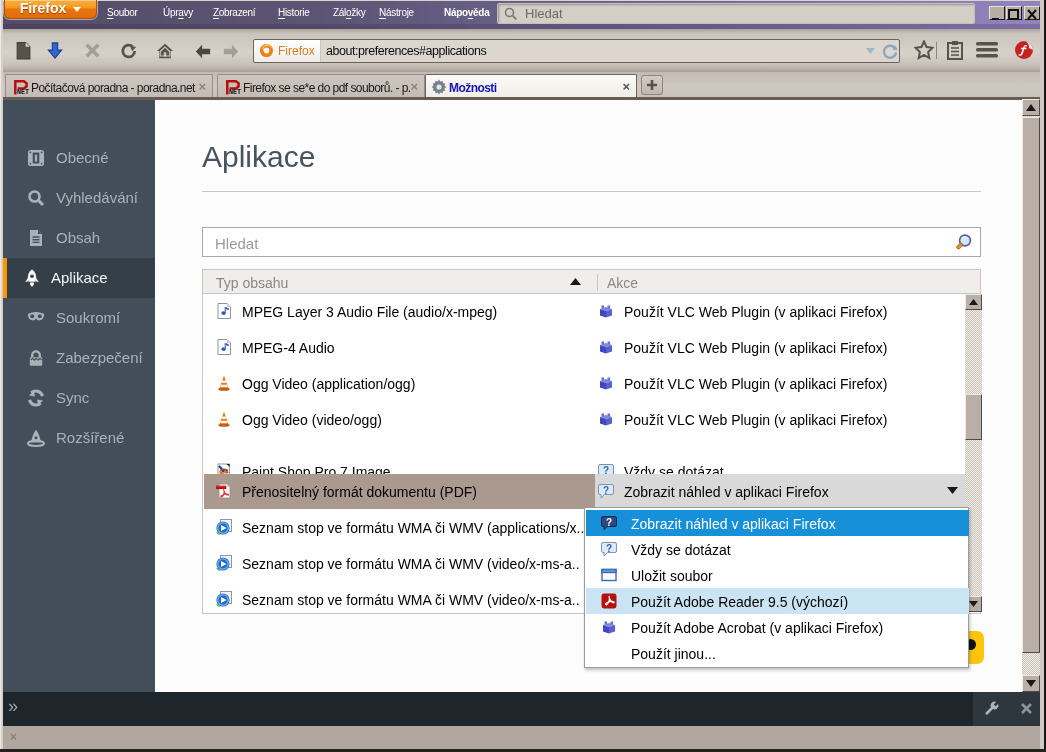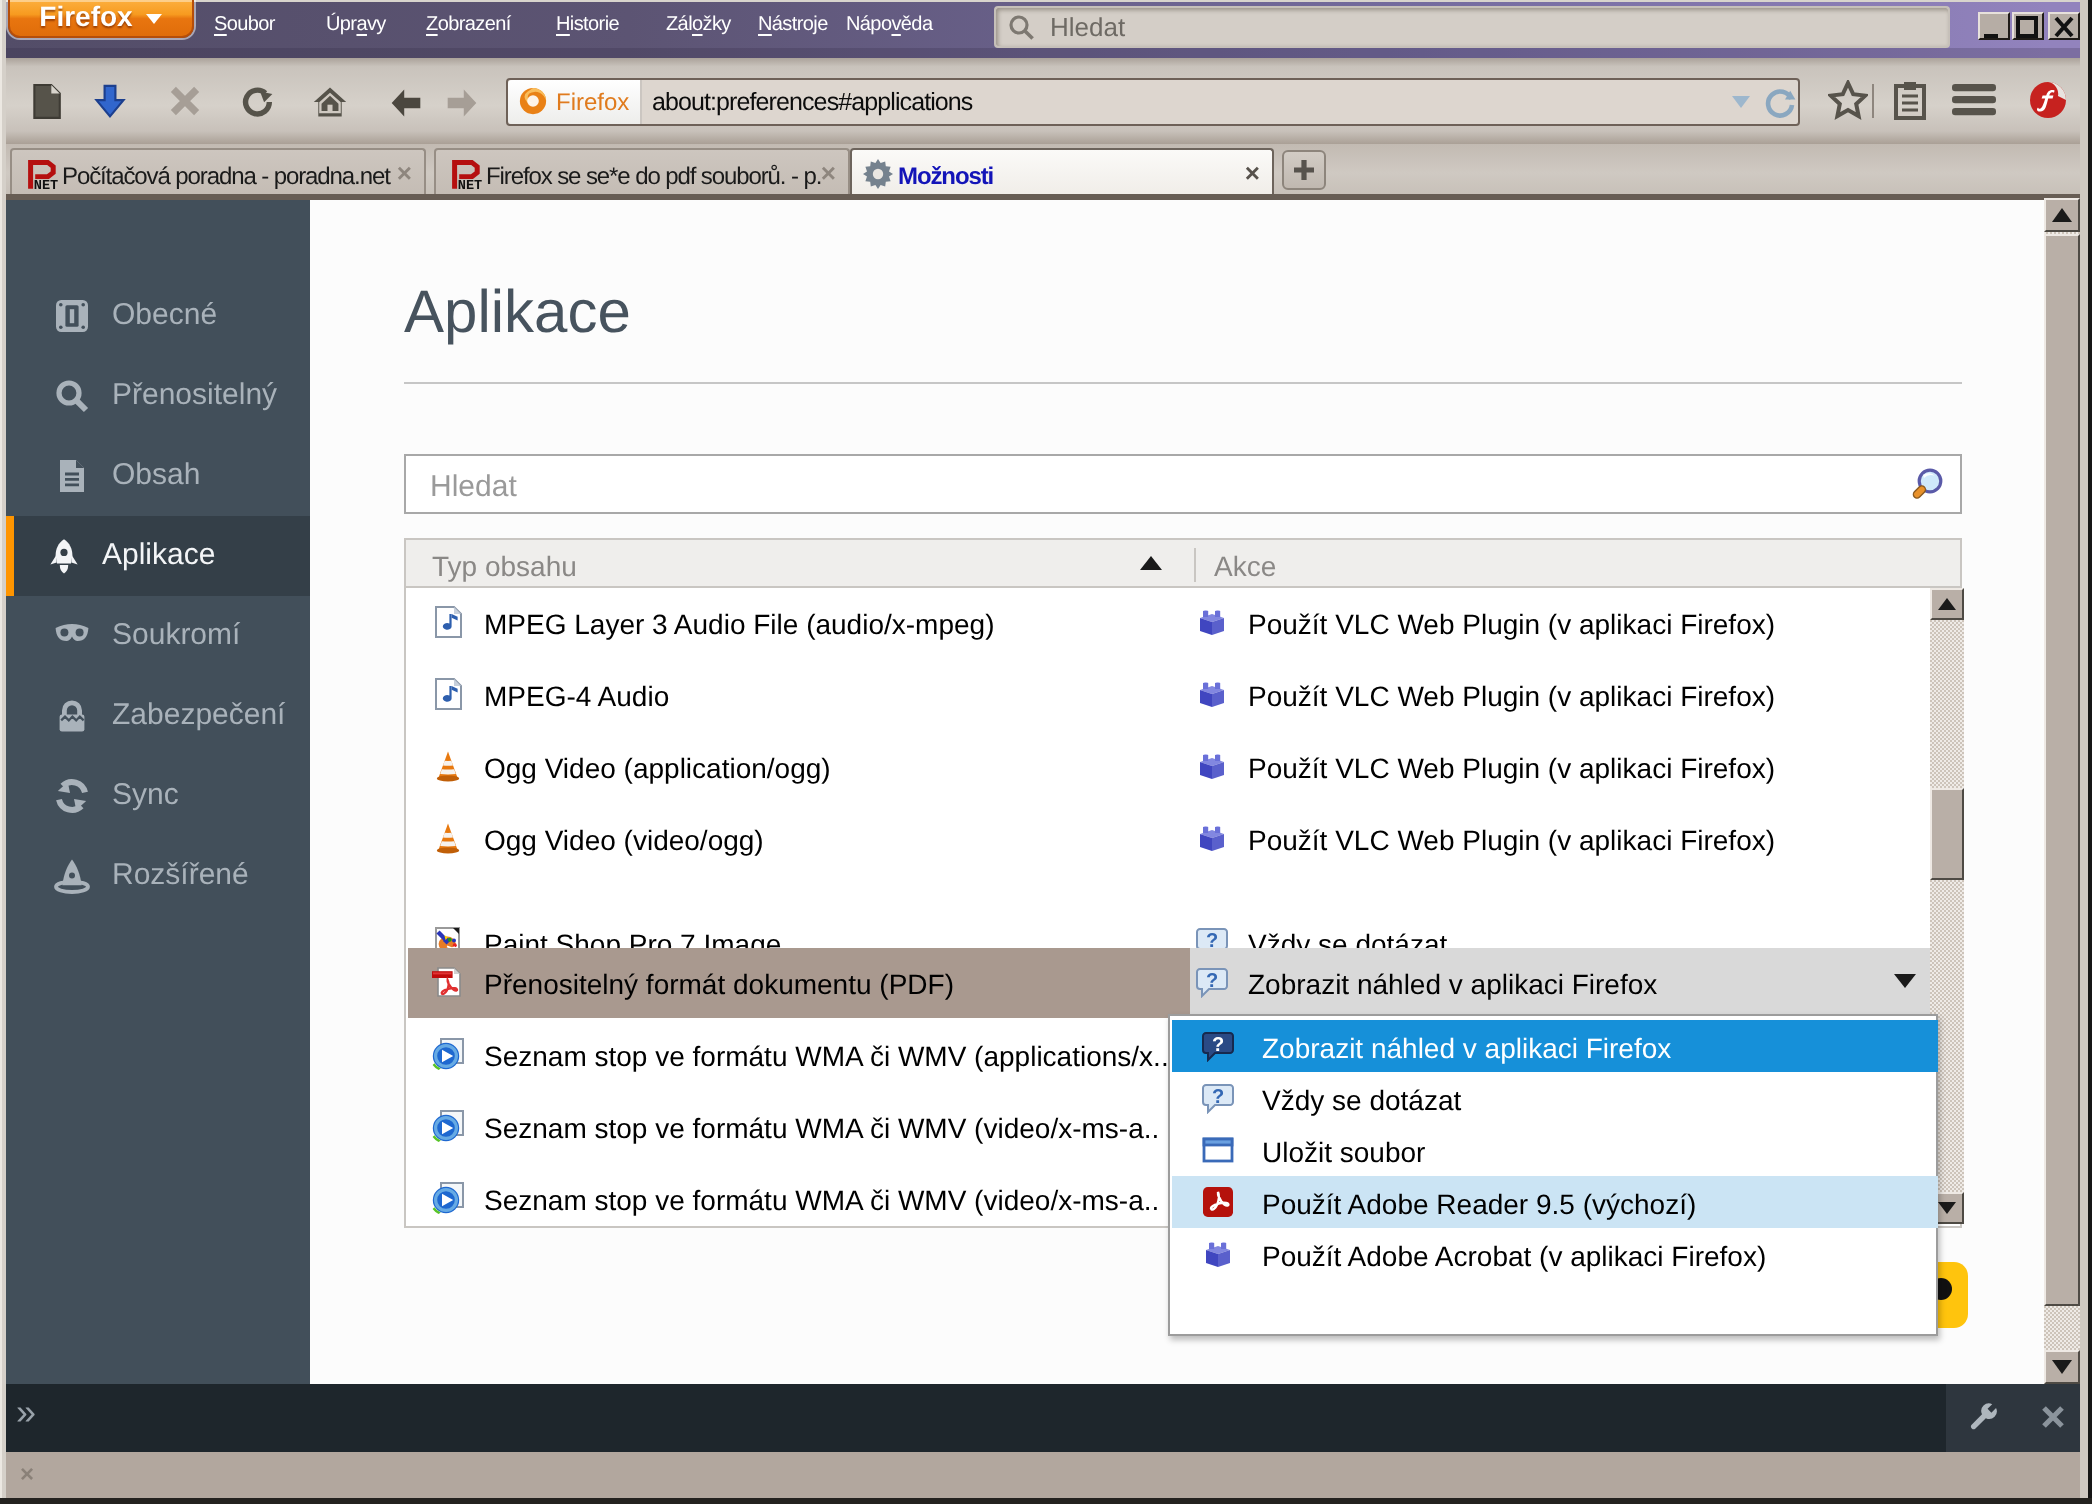--- a/index.html
+++ b/index.html
@@ -126,21 +126,21 @@
 <body>
 <div class="abs" id="titlebar"></div>
 <div class="abs" style="left:1px;top:24px;width:1044px;height:5px;background:rgba(45,38,66,0.22);z-index:3;"></div>
 <div class="abs" id="fxbtn">Firefox<span class="car"></span></div>
 <div class="menuitem" style="left:107px;"><u>S</u>oubor</div>
 <div class="menuitem" style="left:163px;">Úpr<u>a</u>vy</div>
 <div class="menuitem" style="left:213px;"><u>Z</u>obrazení</div>
 <div class="menuitem" style="left:278px;"><u>H</u>istorie</div>
 <div class="menuitem" style="left:333px;">Zál<u>o</u>žky</div>
 <div class="menuitem" style="left:379px;"><u>N</u>ástroje</div>
-<div class="menuitem" style="left:423px;">Nápo<u>v</u>ěda</div>
+<div class="menuitem" style="left:444px;font-weight:bold;">Nápo<u>v</u>ěda</div>
 <div class="abs" id="srch">Hledat</div>
 <svg class="abs" id="srchmag" width="14" height="14" viewBox="0 0 14 14">
     <circle cx="5.5" cy="5.5" r="4" fill="none" stroke="#7d7871" stroke-width="1.6"></circle>
     <line x1="8.6" y1="8.6" x2="12.3" y2="12.3" stroke="#7d7871" stroke-width="1.8"></line>
   </svg>
 <div class="winbtn" style="left:989px;"><svg width="14" height="12">
       <rect x="2" y="9" width="7" height="2" fill="#111"></rect>
     </svg></div>
 <div class="winbtn" style="left:1006px;"><svg width="14" height="12">
       <rect x="2" y="1" width="9" height="9" fill="none" stroke="#111" stroke-width="2"></rect>
@@ -262,21 +262,21 @@
           <circle cx="3.4" cy="14.6" r="0.9" fill="#424f5a"></circle>
           <circle cx="14.6" cy="14.6" r="0.9" fill="#424f5a"></circle>
         </svg>
         <span class="tx">Obecné</span>
       </div>
     <div class="sbitem" style="top:78px;">
         <svg class="ic" viewBox="0 0 18 18">
           <circle cx="7.5" cy="7.5" r="5" fill="none" stroke="#a9b2ba" stroke-width="2.6"></circle>
           <line x1="11.4" y1="11.4" x2="16" y2="16" stroke="#a9b2ba" stroke-width="3"></line>
         </svg>
-        <span class="tx">Přenositelný</span>
+        <span class="tx">Vyhledávání</span>
       </div>
     <div class="sbitem" style="top:118px;">
         <svg class="ic" viewBox="0 0 18 18">
           <path d="M3 1 h8 l4 4 v12 H3 z" fill="#a9b2ba"></path>
           <path d="M11 1 l4 4 h-4 z" fill="#424f5a"></path>
           <path d="M5.5 8 h7 M5.5 10.7 h7 M5.5 13.4 h7" stroke="#424f5a" stroke-width="1.4"></path>
         </svg>
         <span class="tx">Obsah</span>
       </div>
     <div class="sbitem" id="sbsel" style="top:158px;">
@@ -536,20 +536,23 @@
             <path d="M2 6 L8 4 L14 6 L8 8 z" fill="#8287e0"></path>
             <rect x="3.5" y="2.5" width="2.6" height="3" fill="#6a70d8"></rect>
             <rect x="9.5" y="2.5" width="2.6" height="3" fill="#6a70d8"></rect>
             <path d="M3.6 2.5 a1.3 0.5 0 0 1 2.5 0 z" fill="#9a9ef0"></path>
             <path d="M9.6 2.5 a1.3 0.5 0 0 1 2.5 0 z" fill="#9a9ef0"></path>
             <path d="M2 6 L8 8 v6.5 L2 12.5 z" fill="#4046c0"></path>
             <path d="M14 6 L8 8 v6.5 L14 12.5 z" fill="#5a60cc"></path>
           </svg></span>
         <span class="tx">Použít Adobe Acrobat (v aplikaci Firefox)</span>
       </div>
+    <div class="pitem" style="top:132px;">
+        <span class="tx">Použít jinou...</span>
+      </div>
   </div>
 </div>
 
 <div class="abs" id="wsb">
   <div class="sbtn" style="top:0;"><svg width="16" height="15">
         <path d="M8 4 L13 11 H3 z" fill="#1a1a1a"></path>
       </svg></div>
   <div class="sthumb" style="top:18px; height:536px;"></div>
   <div class="sbtn" style="top:576px;"><svg width="16" height="15">
         <path d="M8 11 L13 4 H3 z" fill="#1a1a1a"></path>

